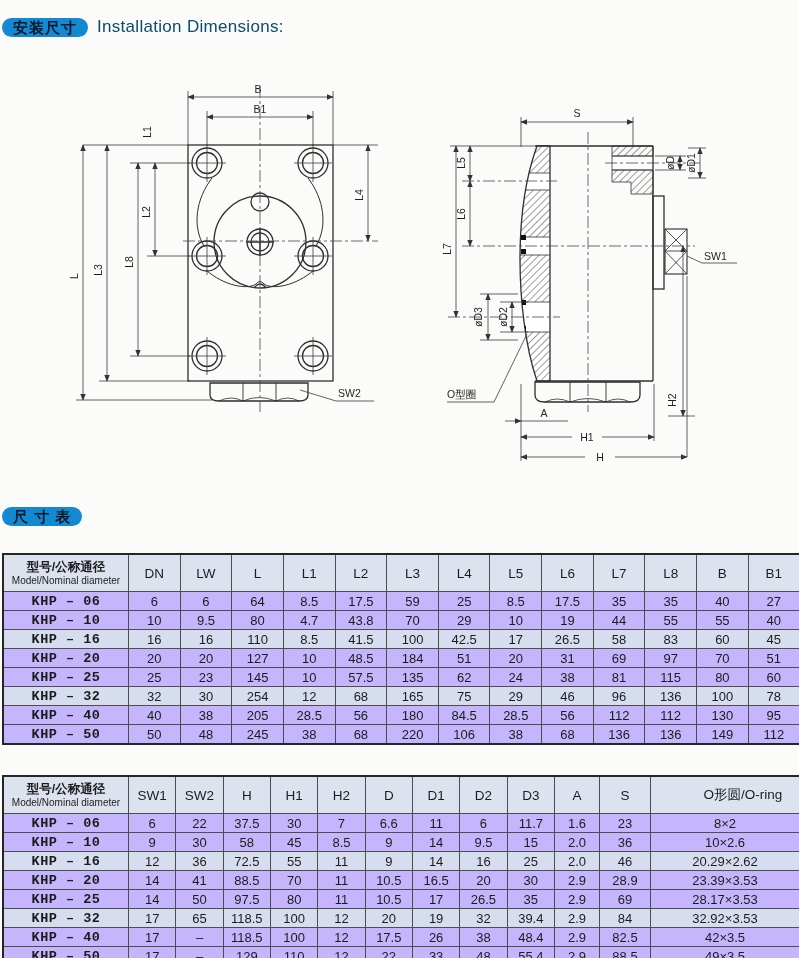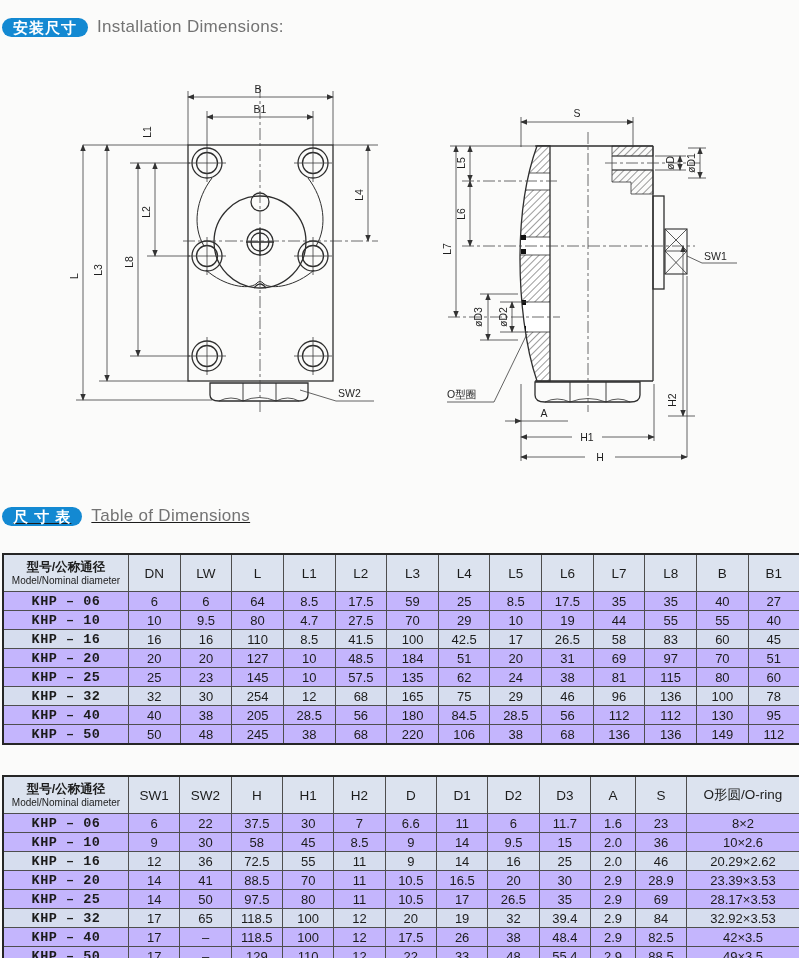--- a/index.html
+++ b/index.html
@@ -3,27 +3,27 @@
 <meta charset="utf-8">
 <style>
   html,body{margin:0;padding:0;}
   body{
     width:799px;height:958px;overflow:hidden;
     background:#fbfbfa;
     font-family:"Liberation Sans", sans-serif;
     color:#1c1c1c;
   }
   .sec{margin:12px 0 0 2px;height:30px;display:flex;align-items:center;}
-  .sec2{margin-top:10px;text-decoration:underline;}
+  .sec2{margin-top:10px;}
   .badge{
-    display:inline-block;background:#1389d2;color:#ffffff;
+    display:inline-block;background:#1389d2;color:#0f172a;
     font-weight:bold;font-size:15px;line-height:1;
     padding:2px 11px;border-radius:15px;letter-spacing:1px;white-space:pre;
   }
-  .sec-title{font-size:17px;color:#737373;margin-left:9px;letter-spacing:.3px;font-weight:500;}
+  .sec-title{font-size:17px;color:#0c4a6e;margin-left:9px;letter-spacing:.3px;font-weight:500;}
 
   svg{display:block;margin-top:2px;}
   svg text{font-family:"Liberation Sans",sans-serif;font-size:10.5px;fill:#1f1f1f;stroke:none;}
   .ol{stroke:#2e2e2e;stroke-width:1.3;fill:none;}
   .thin{stroke:#3c3c3c;stroke-width:.8;fill:none;}
   .cl{stroke:#474747;stroke-width:.8;fill:none;stroke-dasharray:12 3 3 3;}
   .dim{stroke:#3c3c3c;stroke-width:.8;fill:none;}
   .hatchshape{fill:url(#hatch);stroke:#333;stroke-width:.8;}
 
   table{
@@ -240,21 +240,20 @@
       <text x="544" y="373" text-anchor="middle">A</text>
       <text x="587" y="397" text-anchor="middle">H1</text>
       <text x="600" y="417" text-anchor="middle">H</text>
       <text x="676" y="356" text-anchor="middle" transform="rotate(-90 676 356)">H2</text>
     </g>
   </g>
 </svg>
 
 <div class="sec sec2">
   <span class="badge">尺 寸 表</span>
-  <span class="sec-title">Table of Dimensions</span>
 </div>
 
 <table id="t1" class="tbl1">
     <thead>
       <tr>
         <th class="model-col" style="width: 124px;">
           <div class="hcn">型号/公称通径</div>
           <div class="hen">Model/Nominal diameter</div>
         </th>
         <th>DN</th>
@@ -288,21 +287,21 @@
         <td>35</td>
         <td>40</td>
         <td>27</td>
       </tr>
       <tr>
         <td class="model-cell">KHP – 10</td>
         <td>10</td>
         <td>9.5</td>
         <td>80</td>
         <td>4.7</td>
-        <td>27.5</td>
+        <td>43.8</td>
         <td>70</td>
         <td>29</td>
         <td>10</td>
         <td>19</td>
         <td>44</td>
         <td>55</td>
         <td>55</td>
         <td>40</td>
       </tr>
       <tr class="shaded">
@@ -414,21 +413,21 @@
         <th>SW2</th>
         <th>H</th>
         <th>H1</th>
         <th>H2</th>
         <th>D</th>
         <th>D1</th>
         <th>D2</th>
         <th>D3</th>
         <th style="width: 44px;">A</th>
         <th style="width: 50px;">S</th>
-        <th style="width: 112px;">O形圆/O-ring</th>
+        <th style="width: 112px; padding-left: 36px;">O形圆/O-ring</th>
       </tr>
     </thead>
     <tbody>
       <tr>
         <td class="model-cell">KHP – 06</td>
         <td>6</td>
         <td>22</td>
         <td>37.5</td>
         <td>30</td>
         <td>7</td>

